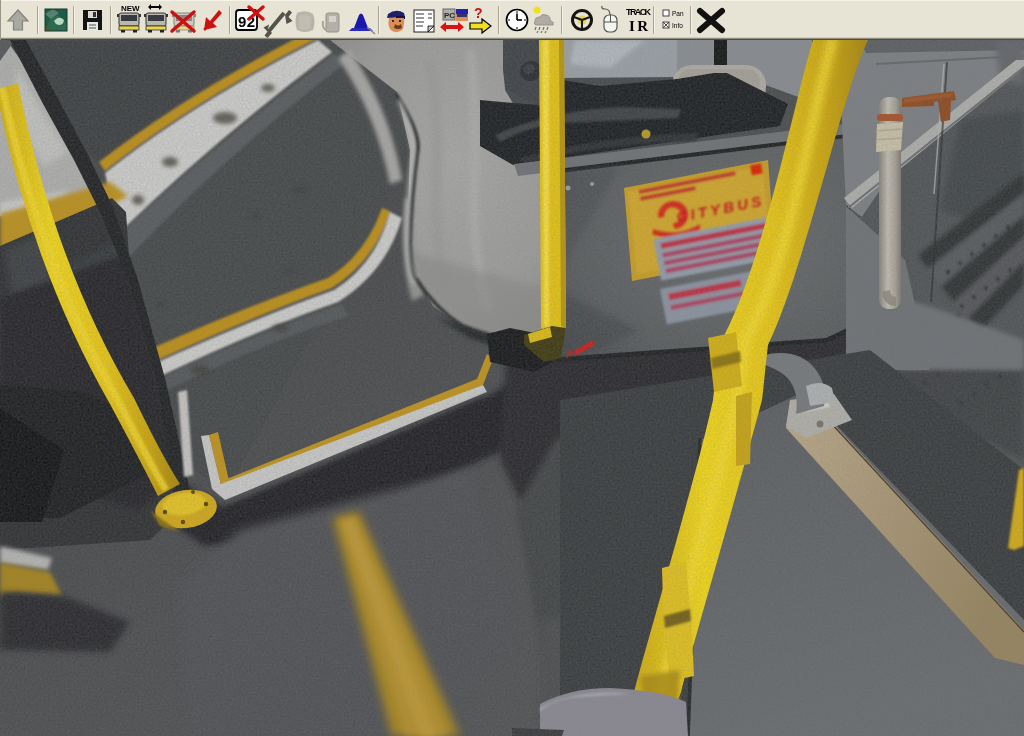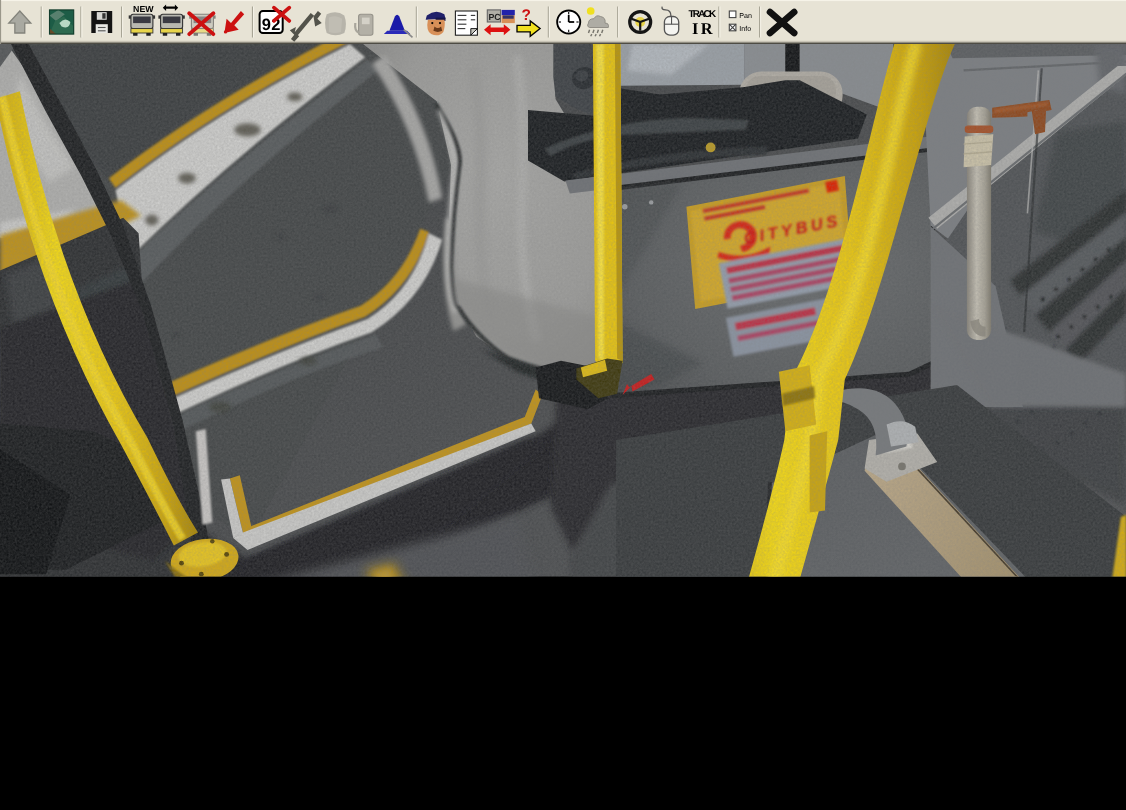--- a/index.html
+++ b/index.html
@@ -1,14 +1,14 @@
 <!DOCTYPE html>
 <html><head><meta charset="utf-8"><title>bus</title><style>
 html,body{margin:0;padding:0;background:#000;}
-#page{position:relative;width:1024px;height:524px;overflow:hidden;font-family:"Liberation Sans",sans-serif;}
+#page{position:relative;width:1024px;height:736px;overflow:hidden;font-family:"Liberation Sans",sans-serif;}
 svg{display:block}
 </style></head>
 <body>
 <div id="page">
 <svg width="1024" height="736" viewBox="0 0 1024 736" shape-rendering="auto">
 <defs>
 <filter id="b1" x="-30%" y="-30%" width="160%" height="160%">
           <feGaussianBlur stdDeviation="1"></feGaussianBlur>
         </filter>
 <filter id="b2" x="-30%" y="-30%" width="160%" height="160%">

